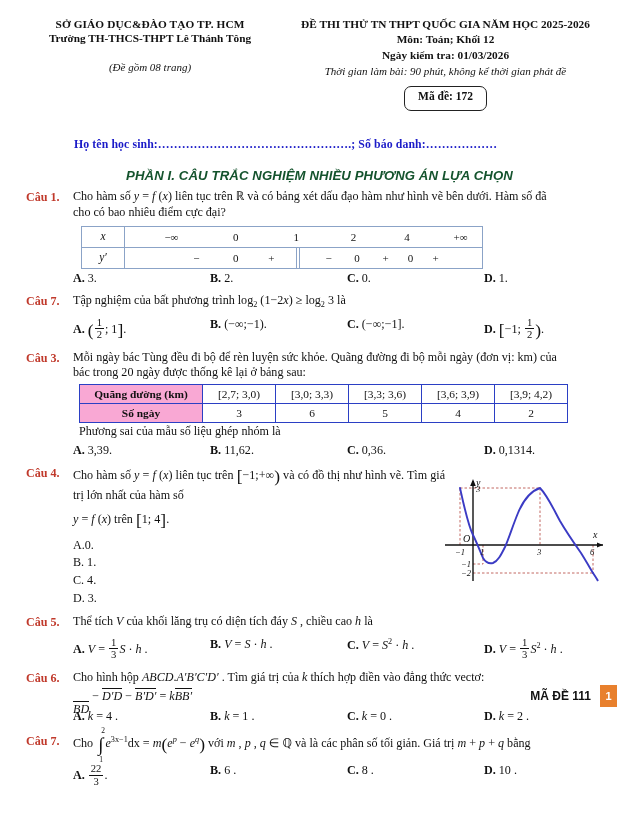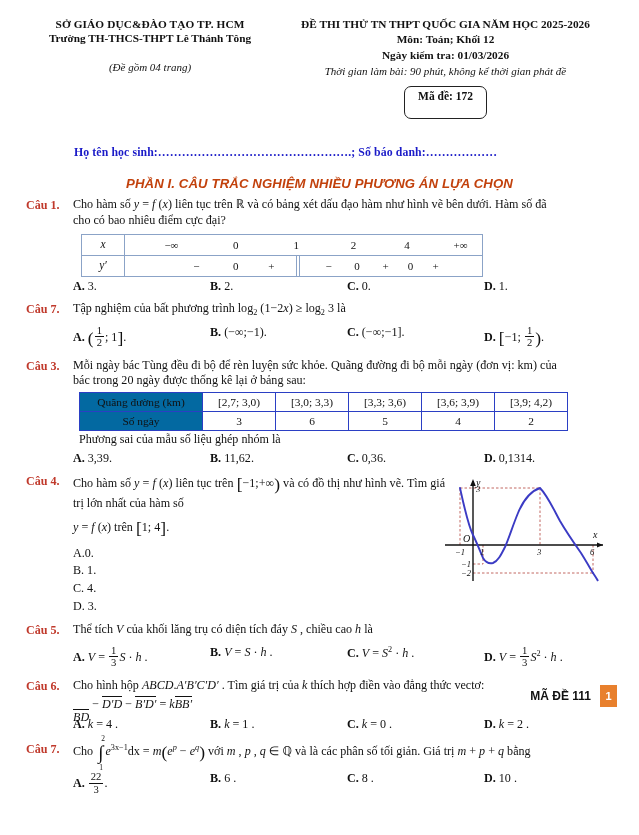--- a/index.html
+++ b/index.html
@@ -29,38 +29,38 @@
   .hdr-pages{ font-style:italic; font-size:11px; margin-top:17px; }
   .hdr-r1{ font-weight:bold; font-size:11.3px; }
   .hdr-r2{ font-weight:bold; font-size:11.3px; margin-top:3px;}
   .hdr-r3{ font-weight:bold; font-size:11.3px; margin-top:4px;}
   .hdr-r4{ font-style:italic; font-size:11px; margin-top:4px;}
   .made-wrap{ text-align:center; margin-top:9px; }
   .made-box{
     display:inline-block;
     border:1.2px solid #222;
     border-radius:7px;
-    padding:3px 13px 16px 13px;
+    padding:3px 13px 8px 13px;
     font-weight:bold;
     font-size:11.5px;
   }
 
   
   .student{
     color:#1b1bc8;
     font-weight:bold;
     font-size:11.8px;
     margin:26px 0 0 74px;
     letter-spacing:.1px;
   }
 
   
   .part-title{
     text-align:center;
-    color:#c2410c;
+    color:#14532d;
     font-family:"Liberation Sans", sans-serif;
     font-weight:bold;
     font-style:italic;
     font-size:13.2px;
     margin:16px 0 6px 0;
     letter-spacing:.1px;
   }
 
   
   .q{
@@ -136,22 +136,22 @@
     margin:3px 0 1px 6px;
     font-size:11.4px;
   }
   .datatable td{
     border:1.3px solid #2b3fc4;
     padding:1px 5px;
     text-align:center;
     height:16px;
   }
   .datatable td.hdrcell{
-    background:#0369a1;
-    font-weight:normal;
+    background:#f9a8d4;
+    font-weight:bold;
     min-width:112px;
   }
   .datatable td.topcell{ min-width:62px; }
 
   
   .graph-holder{
     position:absolute;
     left:443px; top:473px;
     width:168px; height:110px;
   }
@@ -177,21 +177,21 @@
 </style>
 </head>
 <body>
 
 <div class="page">
 
   <div class="header">
     <div class="hdr-left">
       <div class="hdr-l1">SỞ GIÁO DỤC&amp;ĐÀO TẠO TP. HCM</div>
       <div class="hdr-l2">Trường TH-THCS-THPT Lê Thánh Tông</div>
-      <div class="hdr-pages">(Đề gồm 04 trang)</div>
+      <div class="hdr-pages">(Đề gồm 08 trang)</div>
     </div>
     <div class="hdr-right">
       <div class="hdr-r1">ĐỀ THI THỬ TN THPT QUỐC GIA NĂM HỌC 2025-2026</div>
       <div class="hdr-r2">Môn: Toán; Khối 12</div>
       <div class="hdr-r3">Ngày kiểm tra: 01/03/2026</div>
       <div class="hdr-r4">Thời gian làm bài: 90 phút, không kể thời gian phát đề</div>
       <div class="made-wrap">
         <span class="made-box">Mã đề: 172</span>
       </div>
     </div>

